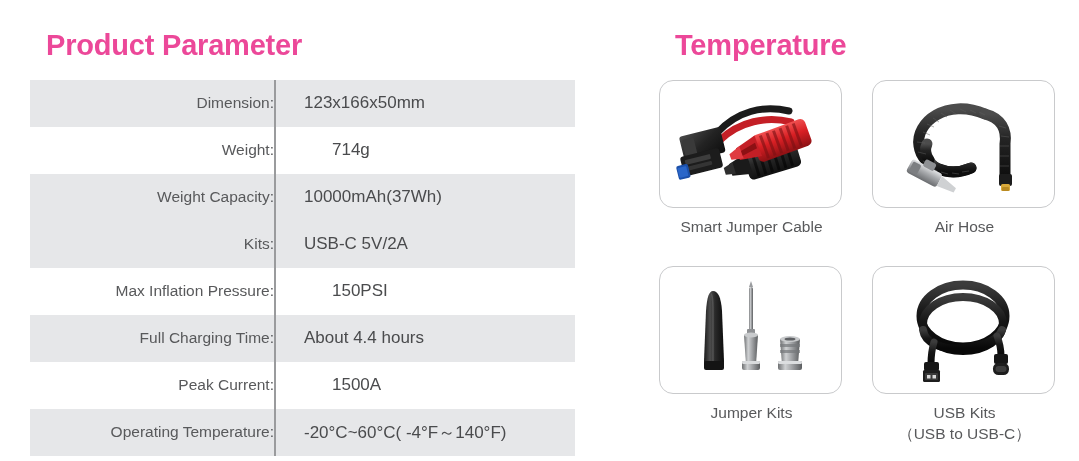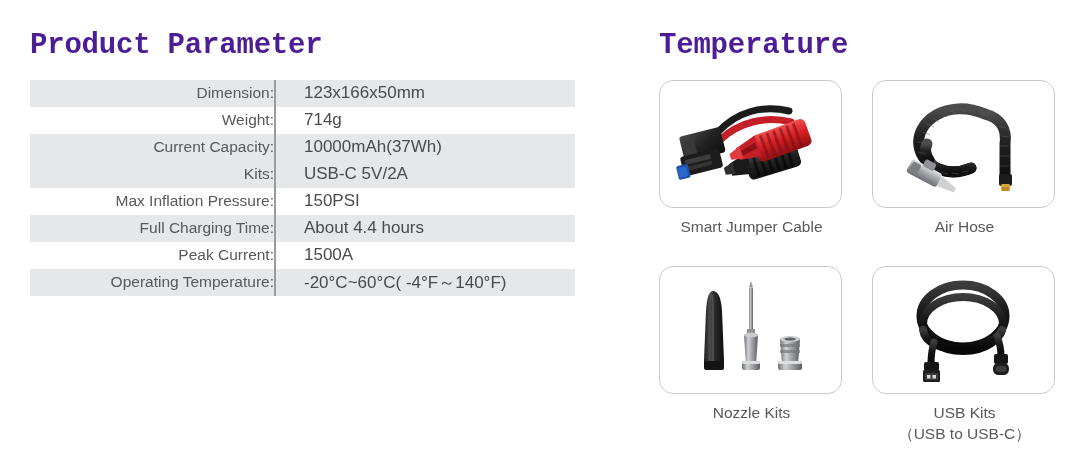--- a/index.html
+++ b/index.html
@@ -23,38 +23,37 @@
   
   .left-col {
     position: absolute;
     left: 30px;
     top: 30px;
     width: 560px;
   }
   .section-title {
     font-size: 29px;
     font-weight: bold;
-    color: #4c1d95;
+    color: #ec4899;
     letter-spacing: -0.2px;
-    margin: 0 0 18px 0;
+    margin: 0 0 18px 16px;
     line-height: 1.1;
-    font-family: Liberation Mono, monospace;
   }
   .spec-table {
     position: relative;
     width: 545px;
     border-collapse: collapse;
   }
   .spec-row {
     display: flex;
-    height: 27px;
+    height: 47px;
     align-items: center;
   }
   .spec-row.odd  { background: #e6e7e9; }
-  .spec-row.even { background: #ffffff; }
+  .spec-row.even { background: #ffffff; gap: 28px; }
   .spec-key {
     width: 244px;
     text-align: right;
     padding-right: 14px;
     font-size: 15.5px;
     color: #58595b;
     white-space: nowrap;
   }
   .spec-val {
     flex: 1;
@@ -124,21 +123,21 @@
 
       <div class="spec-row odd">
         <div class="spec-key">Dimension:</div>
         <div class="spec-val">123x166x50mm</div>
       </div>
       <div class="spec-row even">
         <div class="spec-key">Weight:</div>
         <div class="spec-val">714g</div>
       </div>
       <div class="spec-row odd">
-        <div class="spec-key">Current Capacity:</div>
+        <div class="spec-key">Weight Capacity:</div>
         <div class="spec-val">10000mAh(37Wh)</div>
       </div>
       <div class="spec-row odd">
         <div class="spec-key">Kits:</div>
         <div class="spec-val">USB-C 5V/2A</div>
       </div>
       <div class="spec-row even">
         <div class="spec-key">Max Inflation Pressure:</div>
         <div class="spec-val">150PSI</div>
       </div>
@@ -311,21 +310,21 @@
             <path d="M104,62 L124,62 L122,88 L106,88 Z" fill="url(#steelG)"></path>
             <rect x="102" y="84" width="24" height="9" rx="2" fill="url(#steelG)"></rect>
             <rect x="102" y="84" width="24" height="3" rx="1.5" fill="#dcdee0"></rect>
             <rect x="104" y="67" width="20" height="3" fill="#75777a" opacity="0.7"></rect>
             <rect x="104" y="73" width="20" height="3" fill="#75777a" opacity="0.7"></rect>
             <ellipse cx="114" cy="62" rx="10" ry="3" fill="#c9cbcd"></ellipse>
             <ellipse cx="114" cy="62" rx="5.5" ry="1.6" fill="#5f6164"></ellipse>
           </svg>
         </div>
         <div class="acc-label">
-          <span>Nozzle Kits</span>
+          <span>Jumper Kits</span>
         </div>
       </div>
 
       <div class="acc-cell">
         <div class="acc-card">
           <svg width="150" height="112" viewBox="0 0 150 112">
             <defs>
               <linearGradient id="cordG" x1="0" y1="0" x2="0" y2="1">
                 <stop offset="0" stop-color="#3c3c3c"></stop>
                 <stop offset="0.45" stop-color="#161616"></stop>

